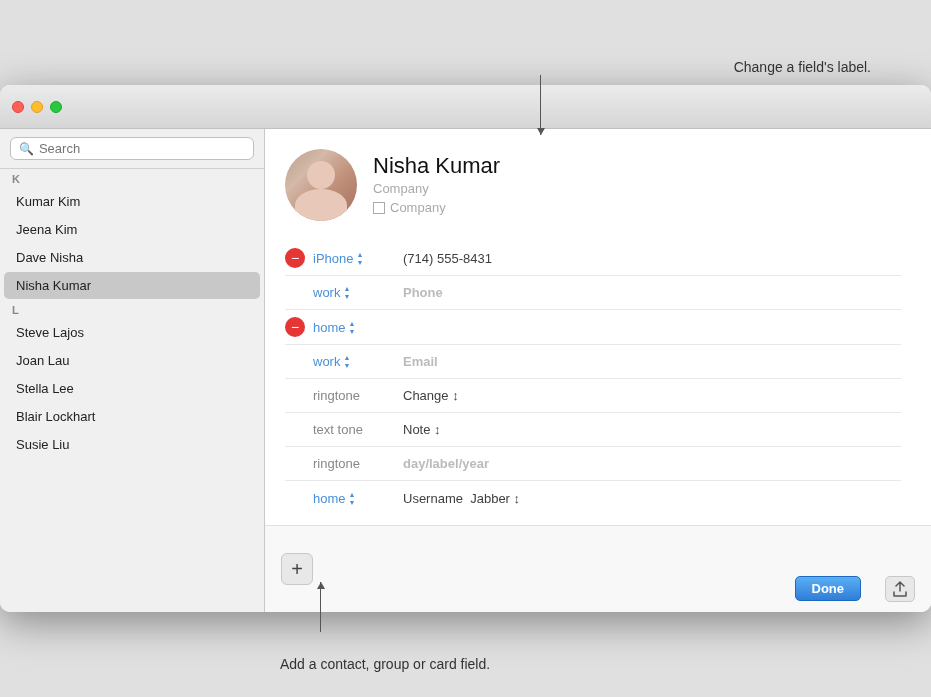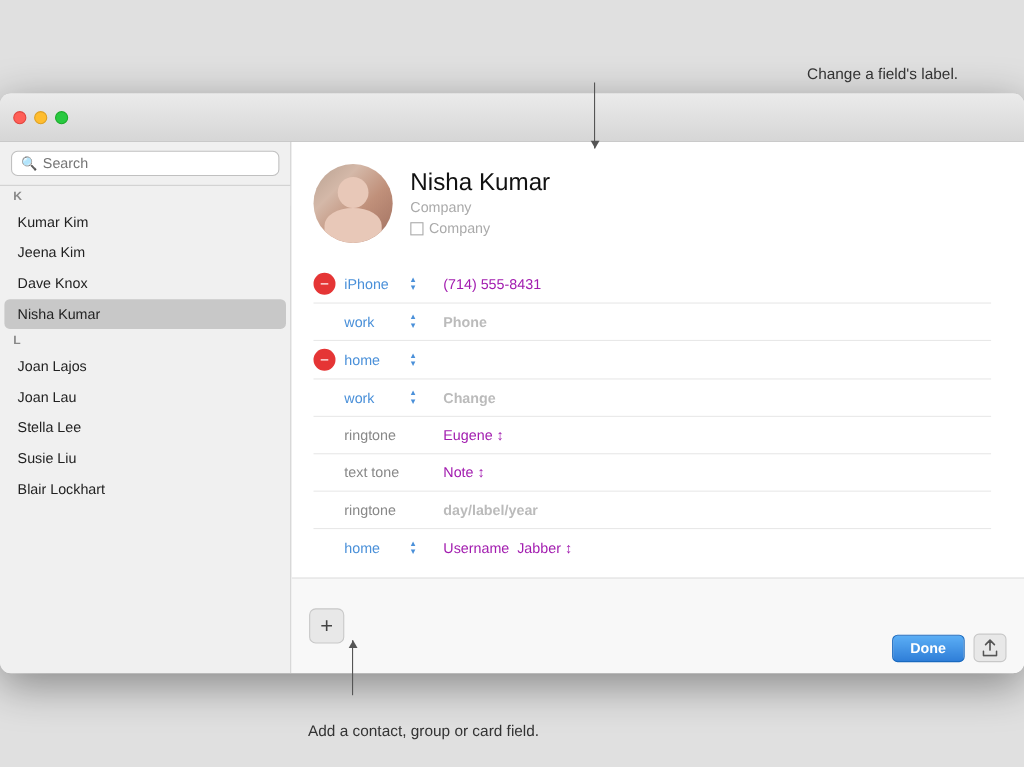--- a/index.html
+++ b/index.html
@@ -278,39 +278,39 @@
       flex-shrink: 0;
     }
     .field-label {
       font-size: 13px;
       color: #4a90d9;
       min-width: 90px;
       text-align: right;
       padding-right: 24px;
       display: flex;
       align-items: center;
-      justify-content: space-between;
+      justify-content: flex-start;
       gap: 3px;
     }
     .field-label.gray {
       color: #888;
     }
     .stepper-icon {
       display: flex;
       flex-direction: column;
       gap: 1px;
     }
     .stepper-icon span {
       font-size: 7px;
       line-height: 1;
       color: #4a90d9;
     }
     .field-value {
       font-size: 13px;
-      color: #a21caf;
+      color: #404040;
       flex: 1;
     }
     .field-value.placeholder {
       color: #bbb;
       font-weight: bold;
     }
     .detail-footer {
       display: flex;
       align-items: center;
       justify-content: space-between;
@@ -326,22 +326,22 @@
       border: 1px solid #c8c8c8;
       display: flex;
       align-items: center;
       justify-content: center;
       font-size: 20px;
       cursor: pointer;
       color: #444;
     }
     .footer-right {
       display: flex;
-      align-items: center;
-      gap: 8px;
+      align-items: flex-start;
+      gap: 24px;
       margin-top: 40px;
     }
     .done-btn {
       background: linear-gradient(to bottom, #5baef5, #2f7ed8);
       color: white;
       border: 1px solid #1a6abf;
       border-radius: 5px;
       padding: 4px 16px;
       font-size: 13px;
       font-weight: 600;
@@ -383,28 +383,28 @@
         <div class="search-bar">
           <div class="search-input-wrapper">
             <span class="search-icon-svg">🔍</span>
             <input class="search-input" type="text" placeholder="Search" style="">
           </div>
         </div>
         <div class="contact-list">
           <div class="section-header">K</div>
           <div class="contact-item">Kumar Kim</div>
           <div class="contact-item">Jeena Kim</div>
-          <div class="contact-item">Dave Knox</div>
+          <div class="contact-item">Dave Nisha</div>
           <div class="contact-item selected">Nisha Kumar</div>
           <div class="section-header">L</div>
-          <div class="contact-item">Joan Lajos</div>
+          <div class="contact-item">Steve Lajos</div>
           <div class="contact-item">Joan Lau</div>
           <div class="contact-item">Stella Lee</div>
+          <div class="contact-item">Blair Lockhart</div>
           <div class="contact-item">Susie Liu</div>
-          <div class="contact-item">Blair Lockhart</div>
         </div>
       </div>
 
       <div class="detail-panel">
         <div class="detail-scroll">
 
           <div class="contact-header">
             <div class="avatar"></div>
             <div class="name-section">
               <div class="contact-name">Nisha  Kumar</div>
@@ -455,29 +455,29 @@
 
             <div class="field-row">
               <div class="remove-btn-placeholder"></div>
               <div class="field-label">
                 <span>work</span>
                 <div class="stepper-icon">
                     <span>▲</span>
                     <span>▼</span>
                   </div>
               </div>
-              <div class="field-value placeholder">Change</div>
+              <div class="field-value placeholder">Email</div>
             </div>
 
             <div class="field-row">
               <div class="remove-btn-placeholder"></div>
               <div class="field-label gray">
                 <span>ringtone</span>
               </div>
-              <div class="field-value">Eugene ↕</div>
+              <div class="field-value">Change ↕</div>
             </div>
 
             <div class="field-row">
               <div class="remove-btn-placeholder"></div>
               <div class="field-label gray">
                 <span>text tone</span>
               </div>
               <div class="field-value">Note ↕</div>
             </div>
 

